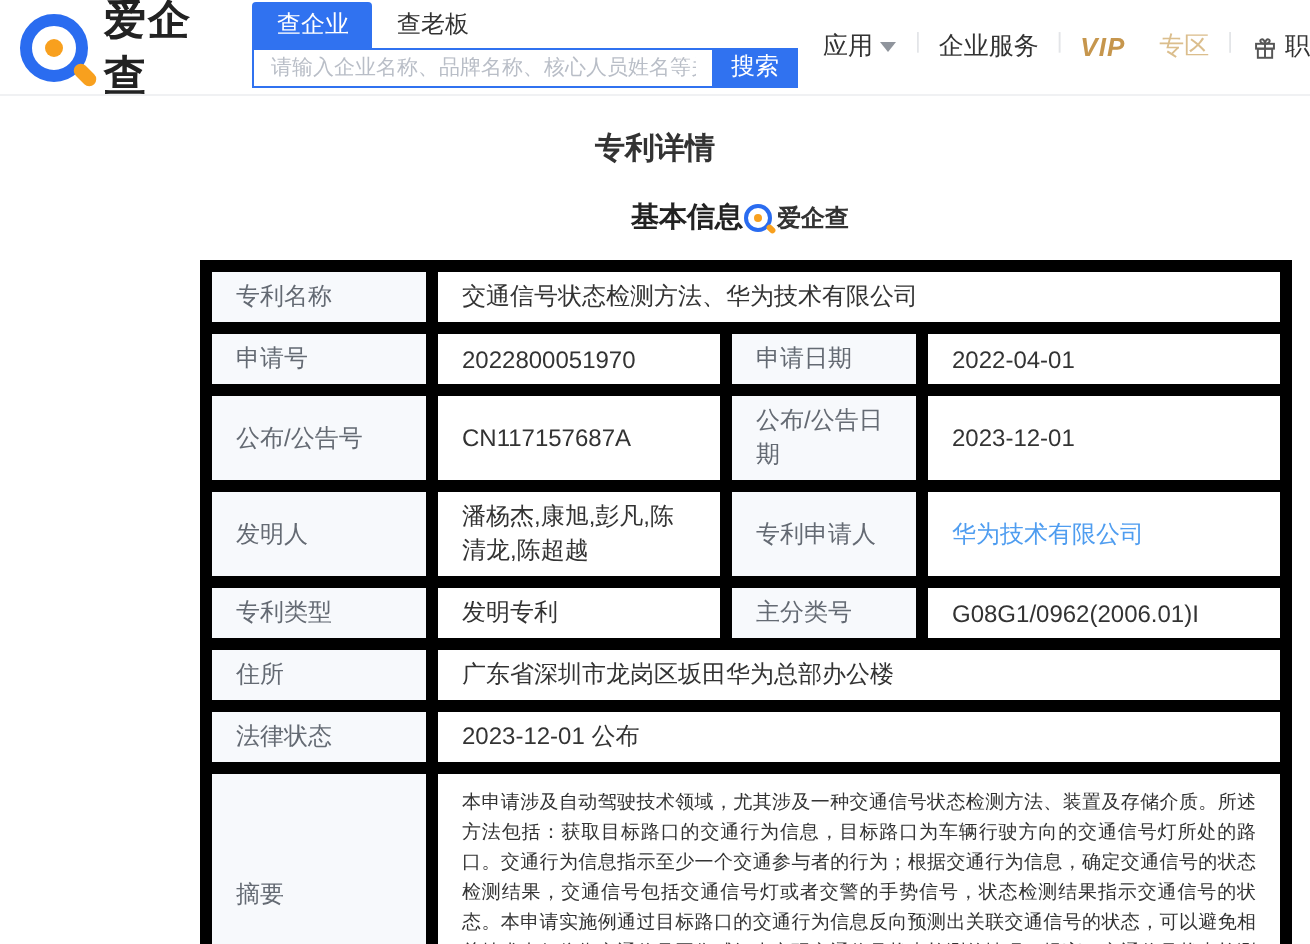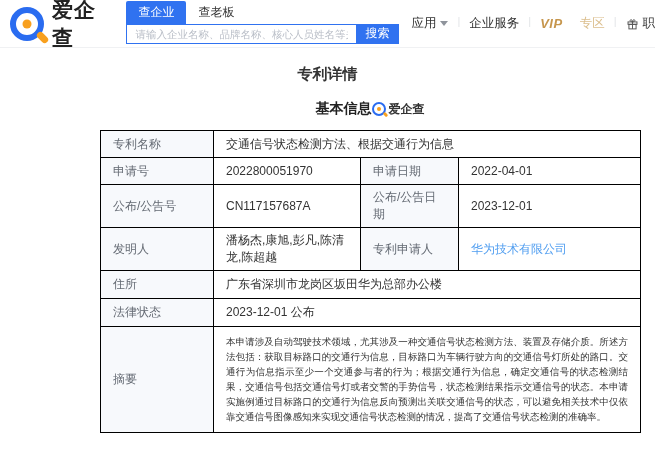--- a/index.html
+++ b/index.html
@@ -50,21 +50,21 @@
   .qicon-sm { position:relative; width:14px; height:14px; display:inline-block; flex:none; }
   .qicon-sm .ring { position:absolute; inset:0; border:2.5px solid #2a6cf0; border-radius:50%; }
   .qicon-sm .dot { position:absolute; width:4px; height:4px; background:#f8a01e; border-radius:50%;
     left:50%; top:50%; transform:translate(-50%,-50%); }
   .qicon-sm .tail { position:absolute; width:3px; height:5px; background:#f8a01e; border-radius:2px;
     right:-1px; bottom:-1px; transform:rotate(-45deg); }
   .watermark-text { font-size:12px; font-weight:bold; color:#333; margin-left:3px; }
 
   
   table.info-table { width:540px; border-collapse:collapse; table-layout:fixed; }
-  .info-table td { border:1px solid #000000; font-size:12px; vertical-align:middle;
+  .info-table td { border:6px solid #000000; font-size:12px; vertical-align:middle;
     padding:4px 12px; overflow:hidden; }
   .info-table td.lbl { background:#f7f9fc; color:#646a73; }
   .info-table td.val { background:#fff; color:#333; }
   tr.h27 td { height:27px; } tr.h28 td { height:28px; } tr.h46 td { height:46px; }
   .link { color:#4f9df0; cursor:pointer; }
   td.abstract { font-size:9.5px; line-height:15px; color:#333; text-align:justify;
     padding:7px 12px 8px; }
 </style>
 </head>
 <body>
@@ -134,21 +134,21 @@
     <table class="info-table">
       <colgroup>
           <col style="width:113px">
           <col style="width:147px">
           <col style="width:98px">
           <col style="width:182px">
         </colgroup>
       <tbody>
           <tr class="h27">
         <td class="lbl">专利名称</td>
-        <td class="val" colspan="3">交通信号状态检测方法、根据交通行为信息</td>
+        <td class="val" colspan="3">交通信号状态检测方法、华为技术有限公司</td>
       </tr>
       <tr class="h27">
         <td class="lbl">申请号</td>
         <td class="val">2022800051970</td>
         <td class="lbl">申请日期</td>
         <td class="val">2022-04-01</td>
       </tr>
       <tr class="h28">
         <td class="lbl">公布/公告号</td>
         <td class="val">CN117157687A</td>
@@ -157,20 +157,26 @@
       </tr>
       <tr class="h28">
         <td class="lbl">发明人</td>
         <td class="val">潘杨杰,康旭,彭凡,陈清龙,陈超越</td>
         <td class="lbl">专利申请人</td>
         <td class="val">
           <span class="link">华为技术有限公司</span>
         </td>
       </tr>
       <tr class="h28">
+        <td class="lbl">专利类型</td>
+        <td class="val">发明专利</td>
+        <td class="lbl">主分类号</td>
+        <td class="val">G08G1/0962(2006.01)I</td>
+      </tr>
+      <tr class="h28">
         <td class="lbl">住所</td>
         <td class="val" colspan="3">广东省深圳市龙岗区坂田华为总部办公楼</td>
       </tr>
       <tr class="h28">
         <td class="lbl">法律状态</td>
         <td class="val" colspan="3">2023-12-01 公布</td>
       </tr>
       <tr>
         <td class="lbl">摘要</td>
         <td class="val abstract" colspan="3">本申请涉及自动驾驶技术领域，尤其涉及一种交通信号状态检测方法、装置及存储介质。所述方法包括：获取目标路口的交通行为信息，目标路口为车辆行驶方向的交通信号灯所处的路口。交通行为信息指示至少一个交通参与者的行为；根据交通行为信息，确定交通信号的状态检测结果，交通信号包括交通信号灯或者交警的手势信号，状态检测结果指示交通信号的状态。本申请实施例通过目标路口的交通行为信息反向预测出关联交通信号的状态，可以避免相关技术中仅依靠交通信号图像感知来实现交通信号状态检测的情况，提高了交通信号状态检测的准确率。</td>

